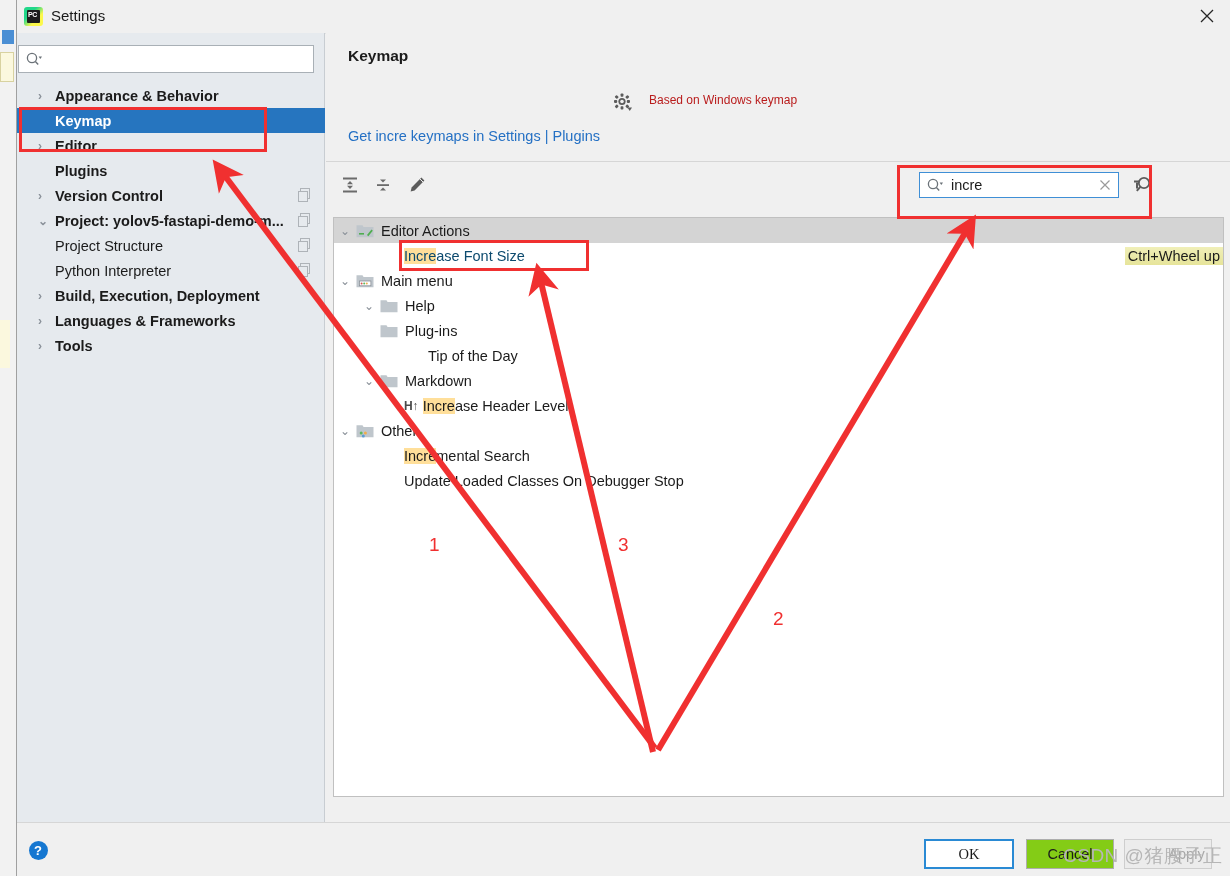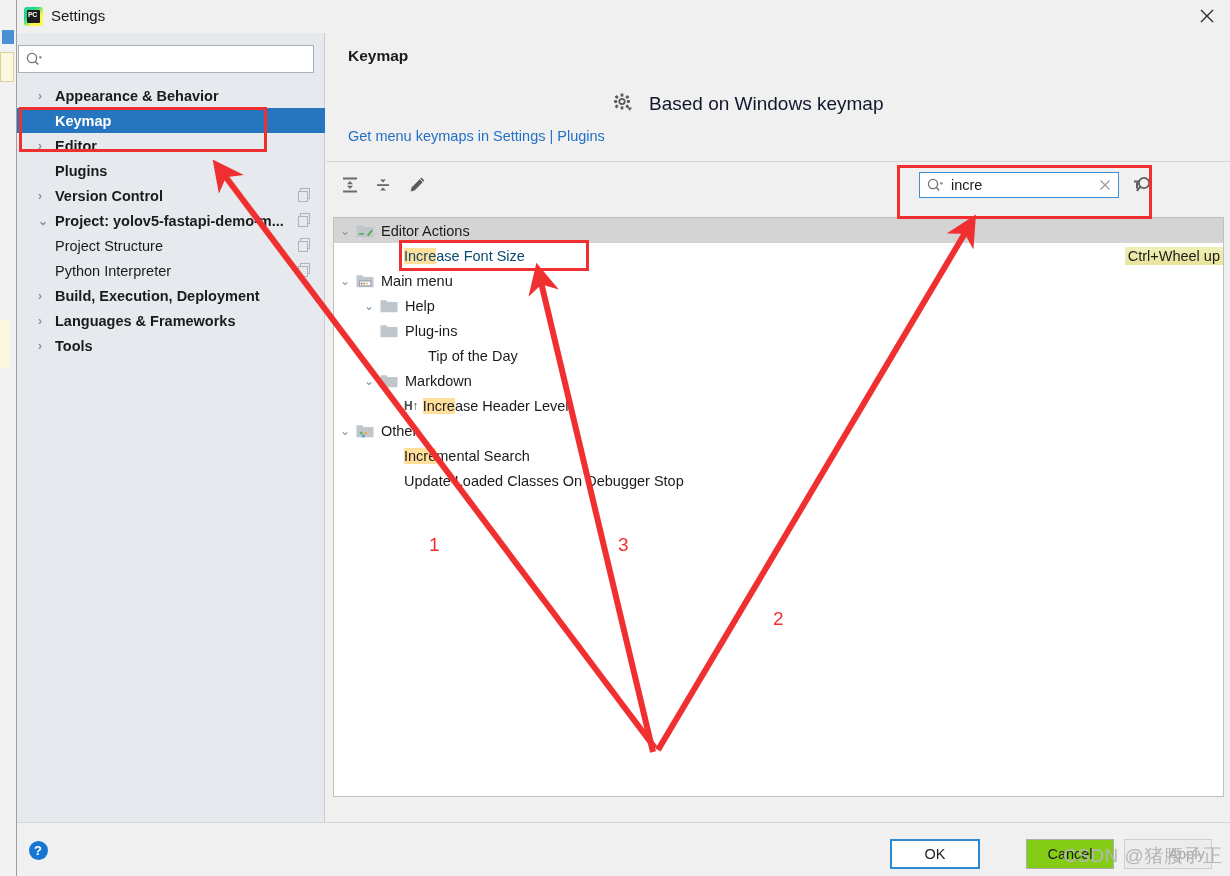--- a/index.html
+++ b/index.html
@@ -153,21 +153,21 @@
   .km-select .chev {
     position: absolute; right: 9px; top: 7px;
     color: #5c5c5c;
   }
   .gear {
     position: absolute; left: 286px; top: 59px;
     width: 22px; height: 22px;
   }
   .based-on {
     position: absolute; left: 323px; top: 60px;
-    font-size: 19px; color: #0f172a;
+    font-size: 12px; color: #b91c1c;
   }
   .link-row {
     position: absolute; left: 22px; top: 95px;
     font-size: 14.5px; color: #2470c4;
   }
   .link-row a { color: #2470c4; text-decoration: none; cursor: default; }
   .link-sep { color: #2470c4; }
 
   .hr {
     position: absolute; left: 0px; top: 128px; width: 905px; height: 1px;
@@ -392,21 +392,21 @@
             <rect x="3.3" y="12.8" width="2.8" height="3.2" rx="0.8" transform="rotate(45 4.7 14.4)"></rect>
           </g>
           <circle cx="10" cy="9.5" r="1.8" fill="#f0f0f0"></circle>
           <path d="M15.5 15.5 L20 15.5 L17.75 19 Z" fill="#5c5c5c"></path>
         </svg>
       </div>
 
       <div class="based-on">Based on Windows keymap</div>
 
       <div class="link-row">
-        <span>Get menu keymaps in </span><a href="#">Settings</a><span class="link-sep"> | </span><a href="#">Plugins</a>
+        <span>Get incre keymaps in </span><a href="#">Settings</a><span class="link-sep"> | </span><a href="#">Plugins</a>
       </div>
 
       <div class="hr"></div>
 
       <div class="toolbar">
         <div class="tb-icon" style="left:11px;">
           <svg width="20" height="20" viewBox="0 0 20 20">
             <rect x="3" y="2.5" width="14" height="2" fill="#6b6b6b"></rect>
             <rect x="3" y="15.5" width="14" height="2" fill="#6b6b6b"></rect>
             <path d="M10 6 L13 9.2 L7 9.2 Z" fill="#6b6b6b"></path>
@@ -543,21 +543,21 @@
             <span style="display:inline-block;width:0px"></span>
             <span class="">Update Loaded Classes On Debugger Stop</span>
           </div>
         </div>
     </div>
 
     <div class="bottom">
       <div class="help-btn">
         <div class="help-circle">?</div>
       </div>
-      <div class="btn primary" style="left:873px; width:90px;">OK</div>
+      <div class="btn primary" style="left:907px; width:90px;font-family:Liberation Serif, serif;">OK</div>
       <div class="btn" style="left:1009px; width:88px;">Cancel</div>
       <div class="btn disabled" style="left:1107px; width:88px;padding-left:37px;">Apply</div>
     </div>
   </div>
 
   <div class="watermark">CSDN @猪腰子正</div>
 
   <div class="anno-box" id="abox0" style="left: 19px; top: 107px; width: 248px; height: 45px; border-color: rgb(240, 48, 48);"></div>
   <div class="anno-box" id="abox1" style="left: 399px; top: 240px; width: 190px; height: 31px; border-color: rgb(240, 48, 48);"></div>
   <div class="anno-box" id="abox2" style="left: 897px; top: 165px; width: 255px; height: 54px; border-color: rgb(240, 48, 48);"></div>

